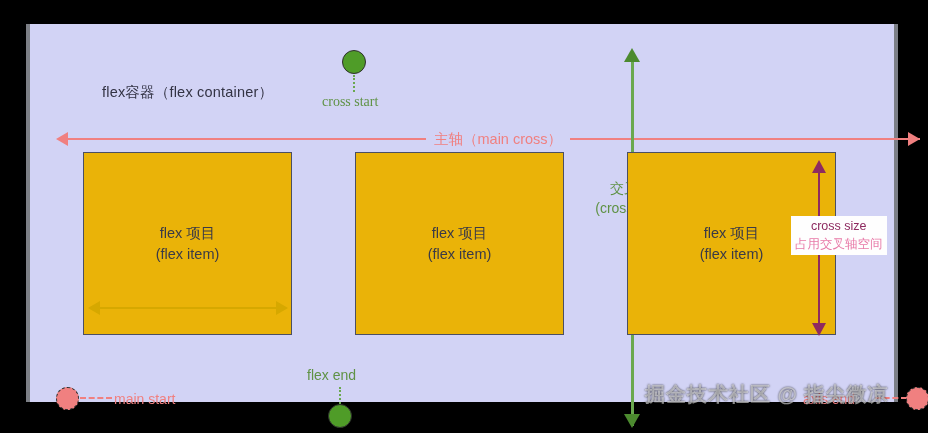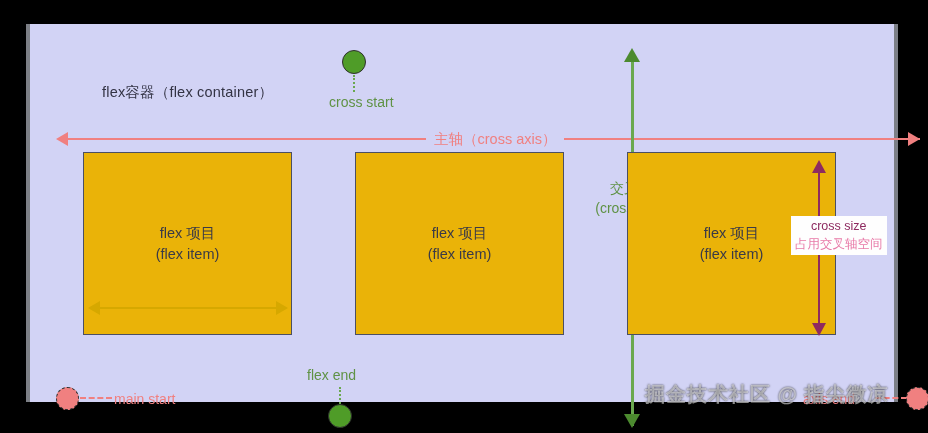--- a/index.html
+++ b/index.html
@@ -66,21 +66,21 @@
 
   
   .green-dot{
     position:absolute;width:24px;height:24px;border-radius:50%;
     background:#4f9c28;border:1.6px solid #2f2f2f;box-sizing:border-box;
   }
   .green-stem{position:absolute;width:0;border-left:2.4px dotted #6aa84f;}
   #cross-start-dot{left:312px;top:26px;}
   #cross-start-stem{left:323px;top:51px;height:17px;}
   #cross-start-label{
-    position:absolute;left:299px;top:70px;font-size:14px;color:#5f9245;white-space:nowrap;
+    position:absolute;left:292px;top:70px;font-size:14px;color:#5f9245;white-space:nowrap;font-family:Liberation Serif, serif;
   }
   #cross-end-label{
     position:absolute;left:277px;top:343px;font-size:14px;color:#5f9245;white-space:nowrap;
   }
   #cross-end-stem{left:309px;top:363px;height:17px;}
   #cross-end-dot{left:298px;top:380px;}
 
   
   .red-dot{
     position:absolute;width:23px;height:23px;border-radius:50%;
@@ -151,21 +151,21 @@
 <body>
 
 <div id="stage">
 
   <div id="flex-container">
     <div id="container-label">flex容器（flex container）</div>
 
     <div id="main-axis-line"></div>
     <div class="arrow" id="main-axis-arrow-left"></div>
     <div class="arrow" id="main-axis-arrow-right"></div>
-    <div id="main-axis-label">主轴（cross axis）</div>
+    <div id="main-axis-label">主轴（main cross）</div>
 
     <div id="cross-axis-line"></div>
     <div class="arrow" id="cross-axis-arrow-top"></div>
     <div class="arrow" id="cross-axis-arrow-bottom"></div>
     <div id="cross-axis-label">
       <span>交叉轴</span><br>
       <span>(cross axis)</span>
     </div>
 
     <div class="green-dot" id="cross-start-dot"></div>

